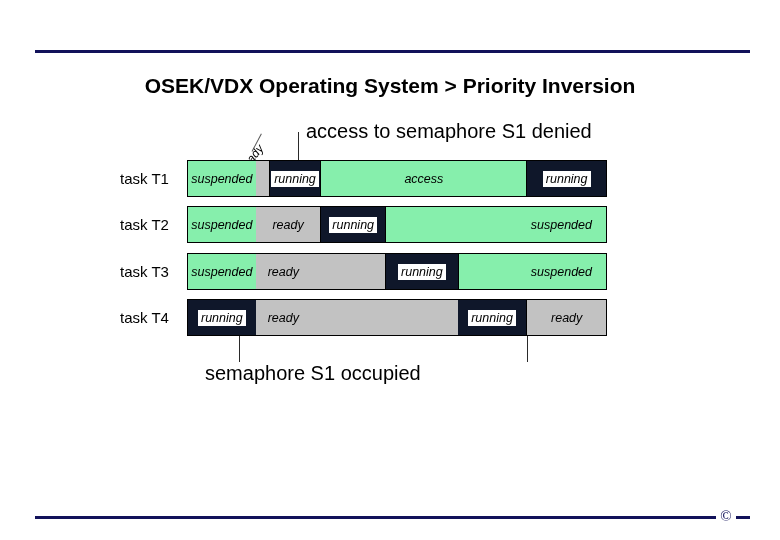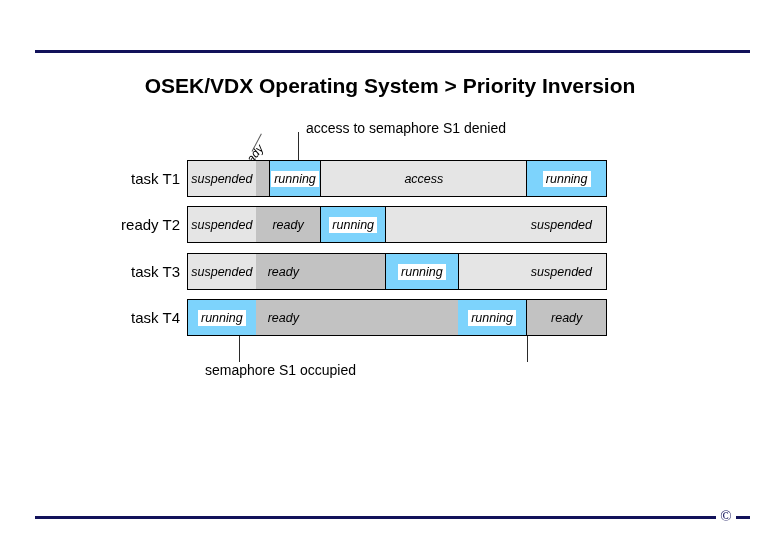--- a/index.html
+++ b/index.html
@@ -75,21 +75,20 @@
     width: 780px;
     height: 540px;
   }
 
   .task-label {
     position: absolute;
     font-size: 15px;
     color: #000000;
     font-family: "Liberation Sans", sans-serif;
     white-space: nowrap;
-    text-align: right;
     width: 60px;
   }
 
   .timeline-row {
     position: absolute;
     height: 37px;
     border: 1px solid #000000;
     box-sizing: border-box;
     display: flex;
     overflow: hidden;
@@ -98,23 +97,23 @@
   .seg {
     position: relative;
     height: 100%;
     box-sizing: border-box;
     display: flex;
     align-items: center;
     justify-content: center;
   }
   .seg.sep-left { border-left: 1px solid #000000; }
 
-  .seg-light  { background: #e5e5e5; }
+  .seg-light  { background: #86efac; }
   .seg-medium { background: #c2c2c2; }
-  .seg-dark   { background: #7dd3fc; }
+  .seg-dark   { background: #0f172a; }
 
   .seg-text {
     font-style: italic;
     font-size: 12.5px;
     color: #000000;
     font-family: "Liberation Sans", sans-serif;
     white-space: nowrap;
     padding: 0 2px;
   }
   .seg-text.boxed {
@@ -123,21 +122,21 @@
     line-height: 14px;
   }
   .seg.align-right { justify-content: flex-end; }
   .seg.align-right .seg-text { margin-right: 12px; }
   .seg.align-left { justify-content: flex-start; }
   .seg.align-left .seg-text { margin-left: 10px; }
 
   
   .annot {
     position: absolute;
-    font-size: 14px;
+    font-size: 20px;
     color: #000000;
     font-family: "Liberation Sans", sans-serif;
     white-space: nowrap;
   }
   .annot-ready {
     position: absolute;
     font-size: 12px;
     font-style: italic;
     color: #000000;
     font-family: "Liberation Sans", sans-serif;
@@ -188,21 +187,21 @@
         <span class="seg-text boxed">running</span>
       </div>
       <div class="seg seg-light sep-left" style="width:207px;">
         <span class="seg-text">access</span>
       </div>
       <div class="seg seg-dark sep-left" style="width:80px;">
         <span class="seg-text boxed">running</span>
       </div>
     </div>
 
-    <div class="task-label" style="left:120px; top:216px;">ready T2</div>
+    <div class="task-label" style="left:120px; top:216px;">task T2</div>
     <div class="timeline-row" style="left:187px; top:206px; width:420px;">
       <div class="seg seg-light" style="width:68px;">
         <span class="seg-text">suspended</span>
       </div>
       <div class="seg seg-medium" style="width:65px;">
         <span class="seg-text">ready</span>
       </div>
       <div class="seg seg-dark sep-left" style="width:65px;">
         <span class="seg-text boxed">running</span>
       </div>

